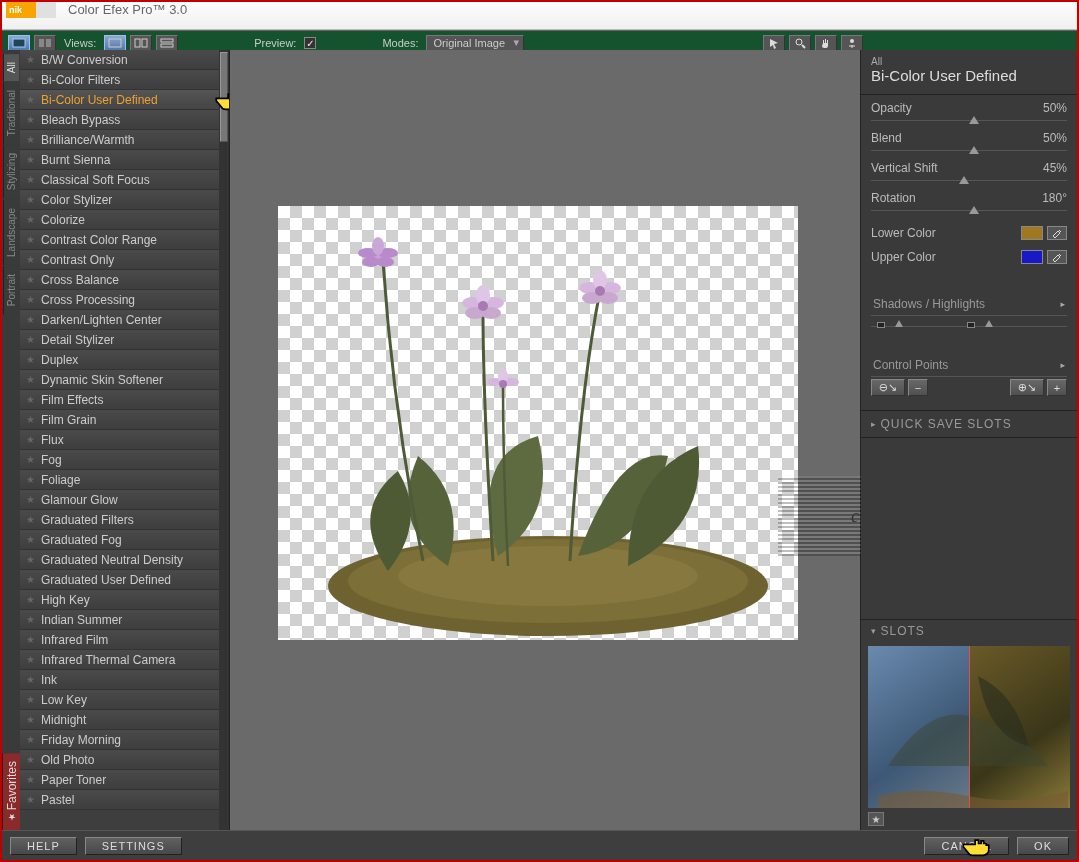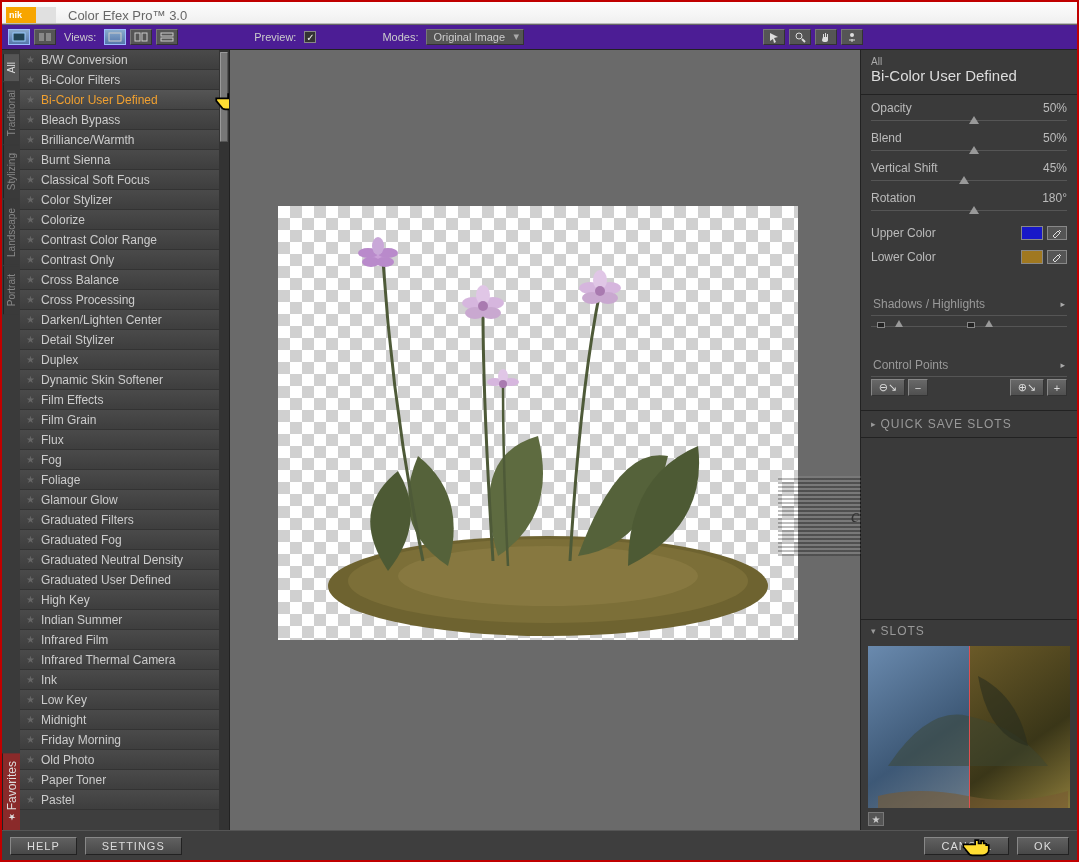--- a/index.html
+++ b/index.html
@@ -14,24 +14,24 @@
     color: #bbb;
     width: 1079px;
     height: 862px;
     border: 2px solid #c00000;
     overflow: hidden;
     position: relative;
   }
 
   
   .titlebar {
-    height: 22px;
+    height: 28px;
     background: linear-gradient(#fdfdfd, #f0f0f0);
     display: flex;
-    align-items: flex-end;
+    align-items: flex-start;
     border-bottom: 1px solid #bbb;
     padding-left: 4px;
   }
   .titlebar .logo {
     width: 50px;
     height: 16px;
     background: linear-gradient(to right, #f7a500 60%, #e0e0e0 60%);
     display: inline-block;
     margin-right: 12px;
     font-size: 9px;
@@ -42,21 +42,21 @@
     padding-left: 3px;
   }
   .titlebar .title {
     color: #666;
     font-size: 13px;
   }
 
   
   .toolbar {
     height: 26px;
-    background: #4c1d95;
+    background: #14532d;
     border-top: 1px solid #666;
     border-bottom: 1px solid #222;
     display: flex;
     align-items: center;
     padding: 0 6px;
     gap: 8px;
     color: #ccc;
   }
   .toolbar .tb-group {
     display: flex;
@@ -877,34 +877,34 @@
               <span>Rotation</span>
               <span>180°</span>
             </div>
             <div class="track">
               <div class="thumb" style="left:50%"></div>
             </div>
           </div>
         </div>
 
       <div class="color-row">
-        <span>Upper Color</span>
+        <span>Lower Color</span>
         <span class="swatches">
-          <span class="swatch" style="background:#1818c8"></span>
+          <span class="swatch" style="background:#a07820"></span>
           <span class="picker">
             <svg width="12" height="10">
                 <path d="M2 8 L7 3 l2 2 L4 10 z M8 2 l2 2" stroke="#ddd" fill="none"></path>
               </svg>
           </span>
         </span>
       </div>
       <div class="color-row">
-        <span>Lower Color</span>
+        <span>Upper Color</span>
         <span class="swatches">
-          <span class="swatch" style="background:#a07820"></span>
+          <span class="swatch" style="background:#1818c8"></span>
           <span class="picker">
             <svg width="12" height="10">
                 <path d="M2 8 L7 3 l2 2 L4 10 z M8 2 l2 2" stroke="#ddd" fill="none"></path>
               </svg>
           </span>
         </span>
       </div>
 
       <div class="rp-section-head">
         <span>Shadows / Highlights</span>

